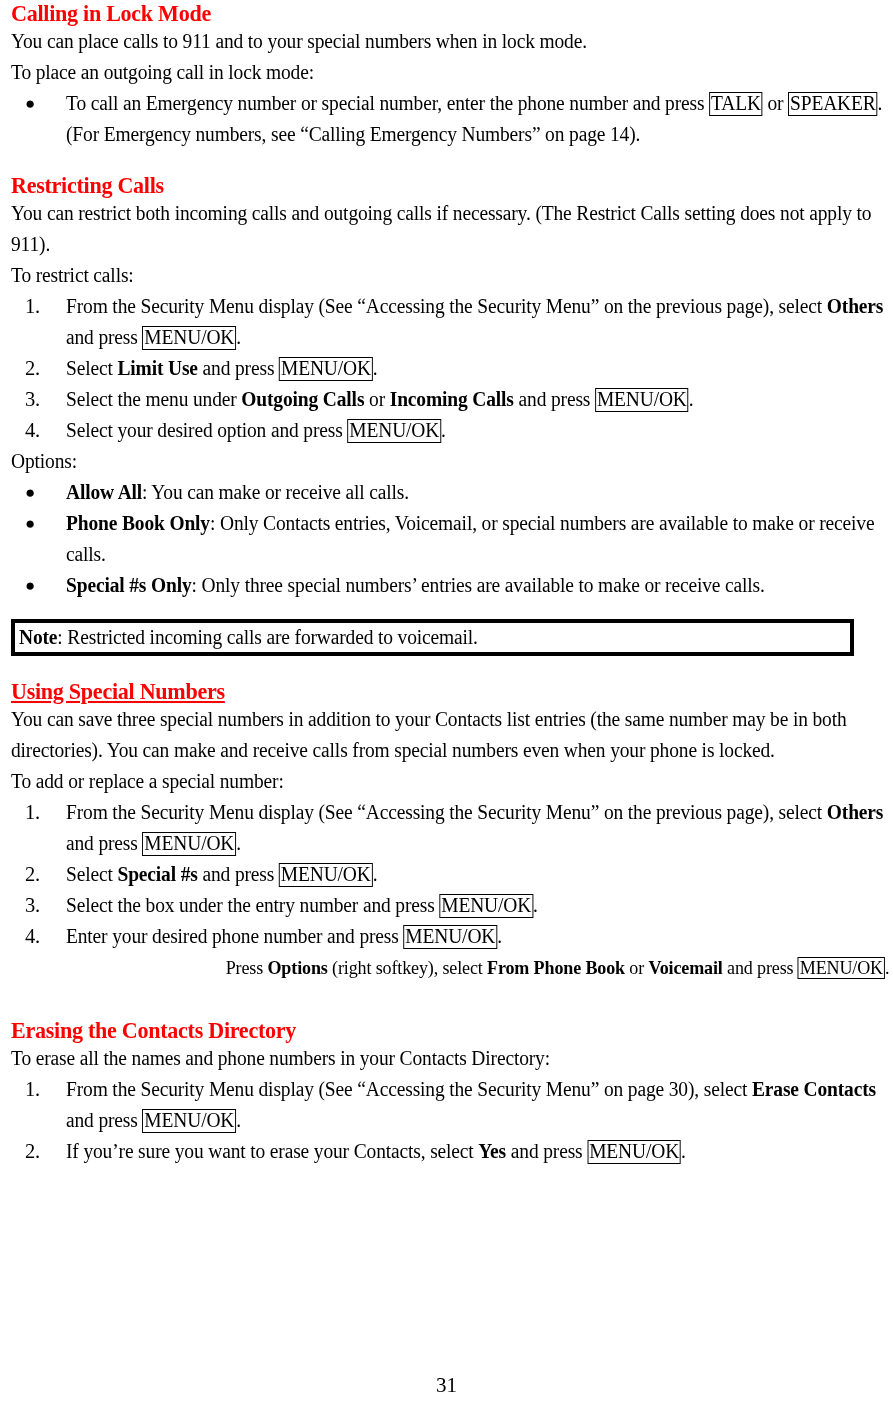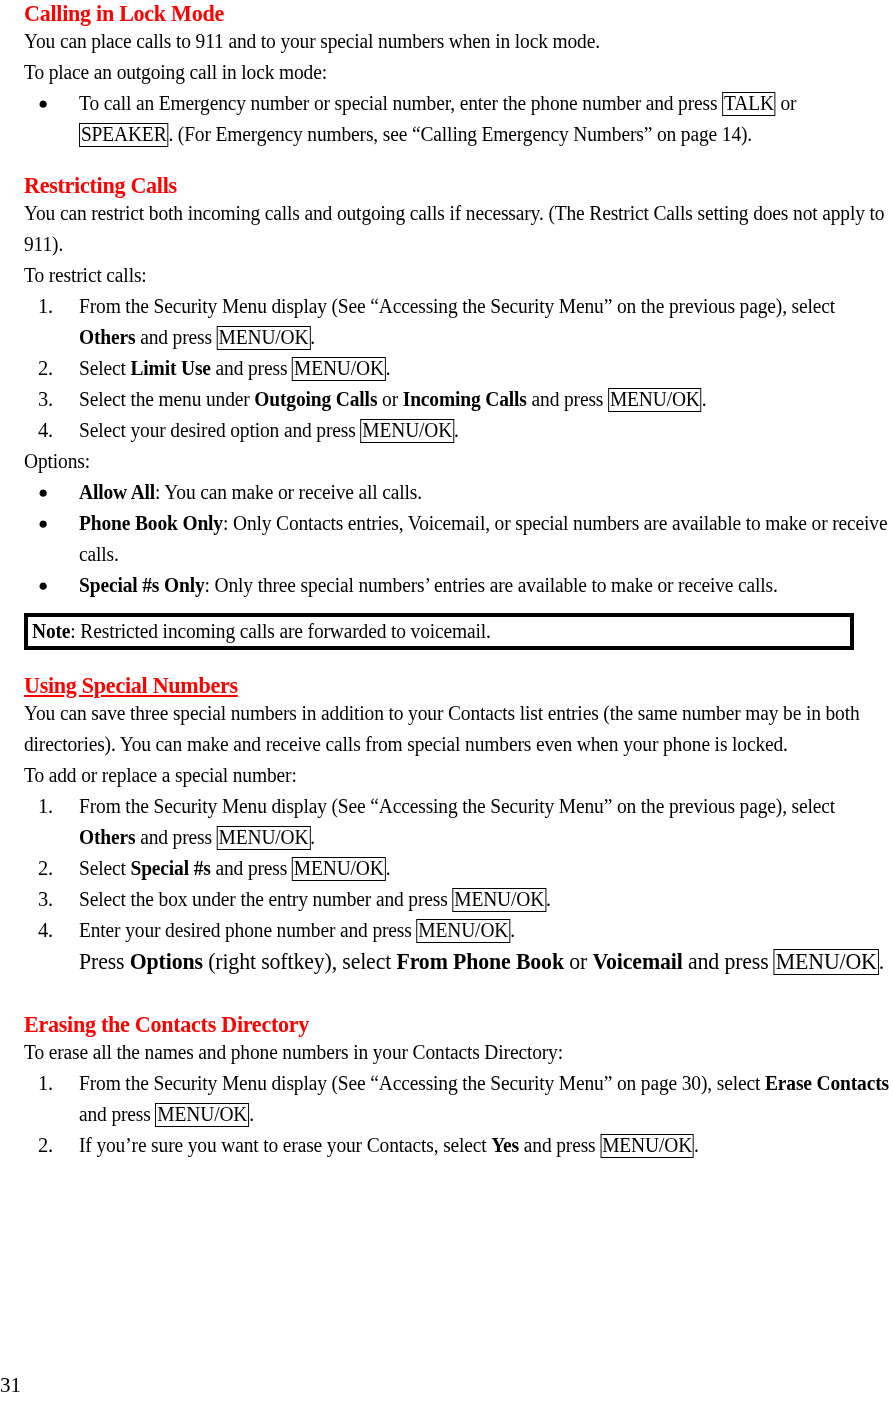--- a/index.html
+++ b/index.html
@@ -14,21 +14,21 @@
     font-family: "Liberation Serif", "DejaVu Serif", serif;
     color: #000000;
     position: relative;
     overflow: hidden;
   }
   .page {
     width: 893px;
     height: 1409px;
     position: relative;
     box-sizing: border-box;
-    padding: 0 4px 0 24px;
+    padding: 0 4px 0 11px;
   }
 
   
   h2.section-heading {
     color: #ff0000;
     font-size: 24px;
     font-weight: bold;
     margin: 0;
     padding: 0;
     line-height: 26px;
@@ -117,44 +117,45 @@
     border: 1px solid #000000;
     padding: 0 1px;
     display: inline-block;
     line-height: 1.05;
     font-weight: normal;
   }
 
   
   .note-box {
     border: 3px solid #000000;
-    margin: 12px 35px 0 0;
+    margin: 18px 35px 0 0;
     padding: 0;
     box-sizing: border-box;
   }
   .note-box-inner {
     border: 1px solid #000000;
     padding: 1px 4px 2px 4px;
     font-size: 20.5px;
     line-height: 26px;
     letter-spacing: -0.15px;
   }
   .note-box-inner .nb-text {
     display: block;
     transform: scaleX(0.95);
     transform-origin: left top;
     width: 105%;
   }
 
   
   .sub-line {
     padding-left: 55px;
-    font-size: 23px;
-    line-height: 31px;
-    letter-spacing: -0.15px;
+    font-size: 19px;
+    line-height: 31px;
+    letter-spacing: -0.15px;
+    text-align: right;
   }
   .sub-line .sl-body {
     display: block;
     transform: scaleX(0.95);
     transform-origin: left top;
     width: 105.3%;
   }
   .or-line {
     padding-left: 53px;
     font-size: 17px;
@@ -162,20 +163,21 @@
   }
   .spacer-md { height: 22px; }
   .spacer-lg { height: 34px; }
 
   
   .page-number {
     position: absolute;
     left: 0;
     right: 0;
     bottom: 12px;
+    text-align: center;
     font-size: 21px;
     line-height: 24px;
   }
 </style>
 </head>
 <body>
 
 <div class="page">
 
   <h2 class="section-heading">Calling in Lock Mode</h2>

